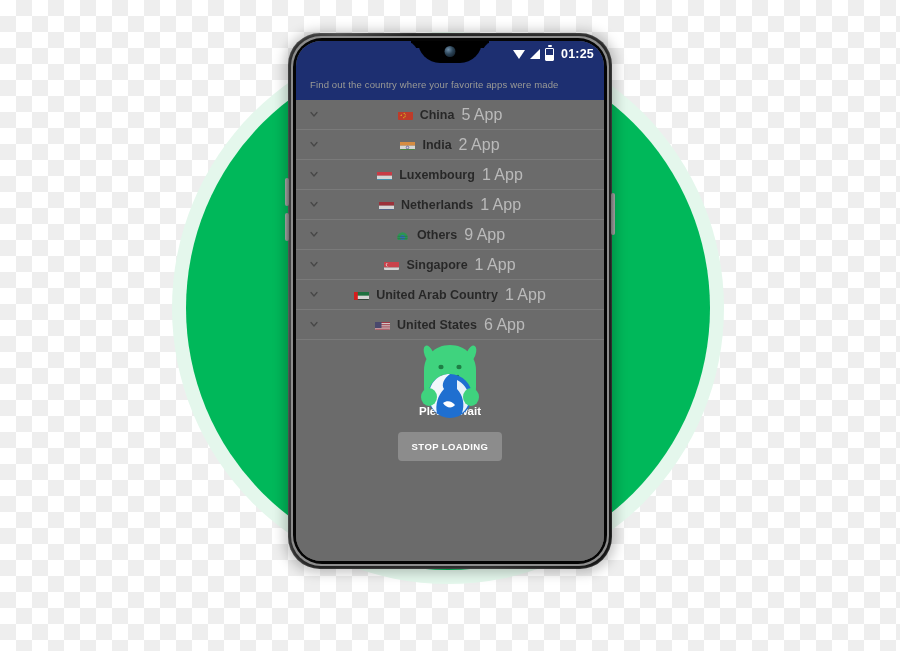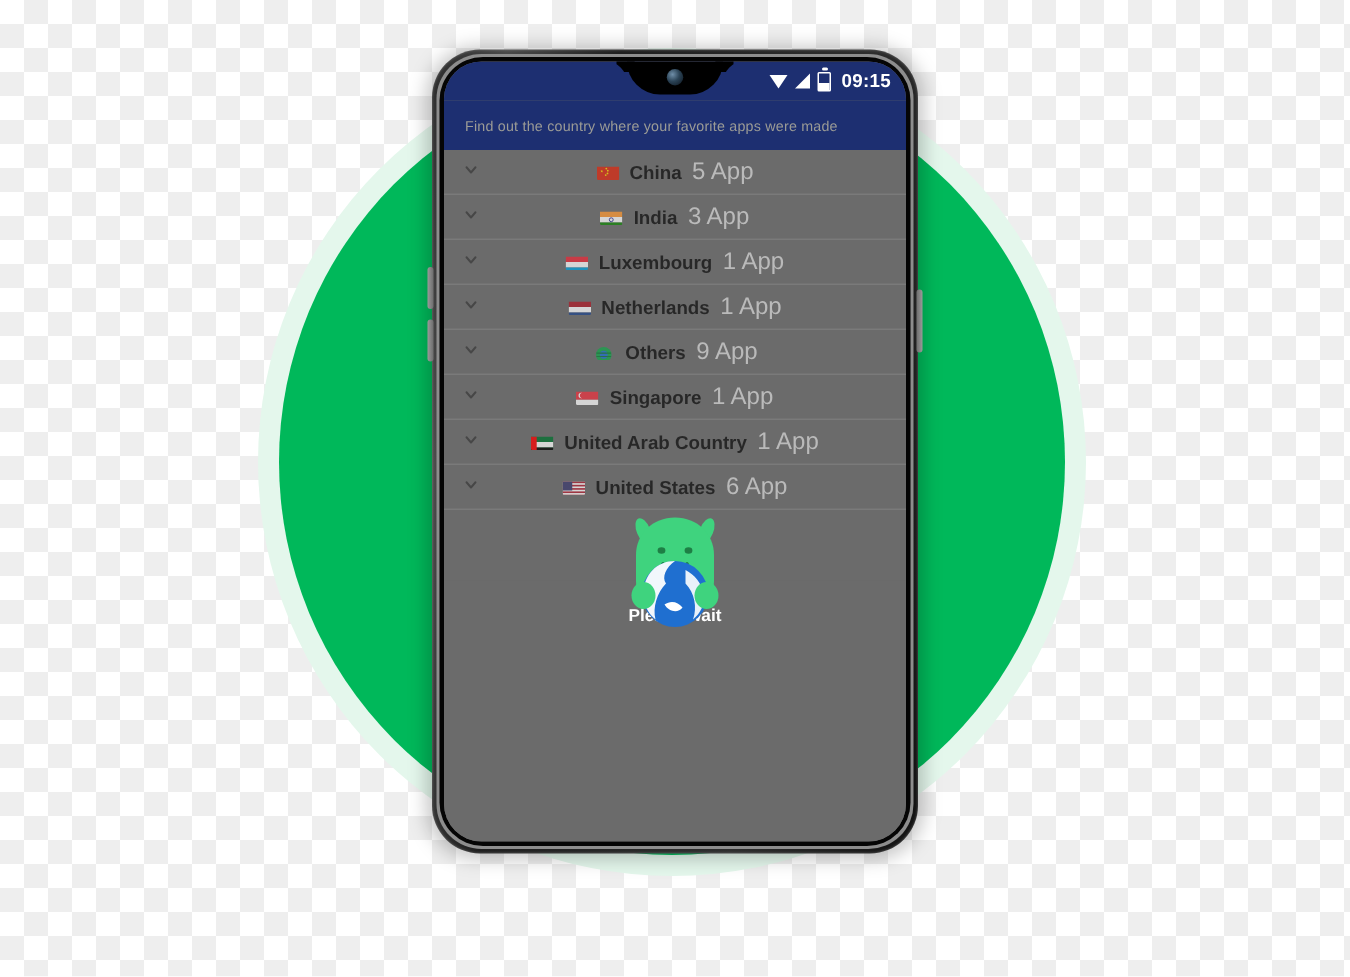--- a/index.html
+++ b/index.html
@@ -303,21 +303,21 @@
 
     <div id="screen">
 
       <div id="statusbar">
         <div id="notch"></div>
         <div id="camera"></div>
         <div class="status-icons">
           <span class="ic-wifi"></span>
           <span class="ic-signal"></span>
           <span class="ic-battery"></span>
-          <span id="clock">09:15</span>
+          <span id="clock">01:25</span>
         </div>
       </div>
 
       <div id="appbar">
         <div id="app-subtitle">Find out the country where your favorite apps were made</div>
       </div>
 
       <div id="country-list">
           <div class="country-row">
             <span><svg class="chevron" viewBox="0 0 24 24" fill="none" stroke="#2a2a2a" stroke-width="2.6" stroke-linecap="round" stroke-linejoin="round">
@@ -341,21 +341,21 @@
                 <polyline points="6 9 12 16 18 9"></polyline>
               </svg></span>
             <span class="row-center">
               <span class="flag"><svg width="15" height="11" viewBox="0 0 15 11">
                   <rect width="15" height="3.67" y="0" fill="#ff9933"></rect>
                   <rect width="15" height="3.67" y="3.67" fill="#ffffff"></rect>
                   <rect width="15" height="3.66" y="7.34" fill="#138808"></rect>
                   <circle cx="7.5" cy="5.5" r="1.3" fill="none" stroke="#000080" stroke-width=".5"></circle>
                 </svg></span>
               <span class="country-name">India</span>
-              <span class="app-count">3 App</span>
+              <span class="app-count">2 App</span>
             </span>
           </div>
           <div class="country-row">
             <span><svg class="chevron" viewBox="0 0 24 24" fill="none" stroke="#2a2a2a" stroke-width="2.6" stroke-linecap="round" stroke-linejoin="round">
                 <polyline points="6 9 12 16 18 9"></polyline>
               </svg></span>
             <span class="row-center">
               <span class="flag"><svg width="15" height="11" viewBox="0 0 15 11">
                   <rect width="15" height="3.67" y="0" fill="#ed2939"></rect>
                   <rect width="15" height="3.67" y="3.67" fill="#ffffff"></rect>
@@ -438,20 +438,21 @@
                   <rect width="6.5" height="6" fill="#3c3b6e"></rect>
                 </svg></span>
               <span class="country-name">United States</span>
               <span class="app-count">6 App</span>
             </span>
           </div>
         </div>
 
       <div id="loading-area">
         <div class="loading-line">Please wait</div>
+        <button id="stop-loading-button">STOP LOADING</button>
       </div>
 
       <svg id="mascot" viewBox="0 0 74 84">
         <ellipse cx="16" cy="17" rx="4.5" ry="9" transform="rotate(-22 16 17)" fill="#3fd37e"></ellipse>
         <ellipse cx="58" cy="17" rx="4.5" ry="9" transform="rotate(22 58 17)" fill="#3fd37e"></ellipse>
         <path d="M37 8 C52 8 63 19 63 33 L63 50 C63 66 52 76 37 76 C22 76 11 66 11 50 L11 33 C11 19 22 8 37 8 Z" fill="#3fd37e"></path>
         <ellipse cx="28" cy="30" rx="2.6" ry="2.2" fill="#1e7f45"></ellipse>
         <ellipse cx="46" cy="30" rx="2.6" ry="2.2" fill="#1e7f45"></ellipse>
         <path d="M29 39 Q37 46 45 39" stroke="#1e7f45" stroke-width="2.4" fill="none" stroke-linecap="round"></path>
         <circle cx="37" cy="59" r="22" fill="#1f6fd0"></circle>

